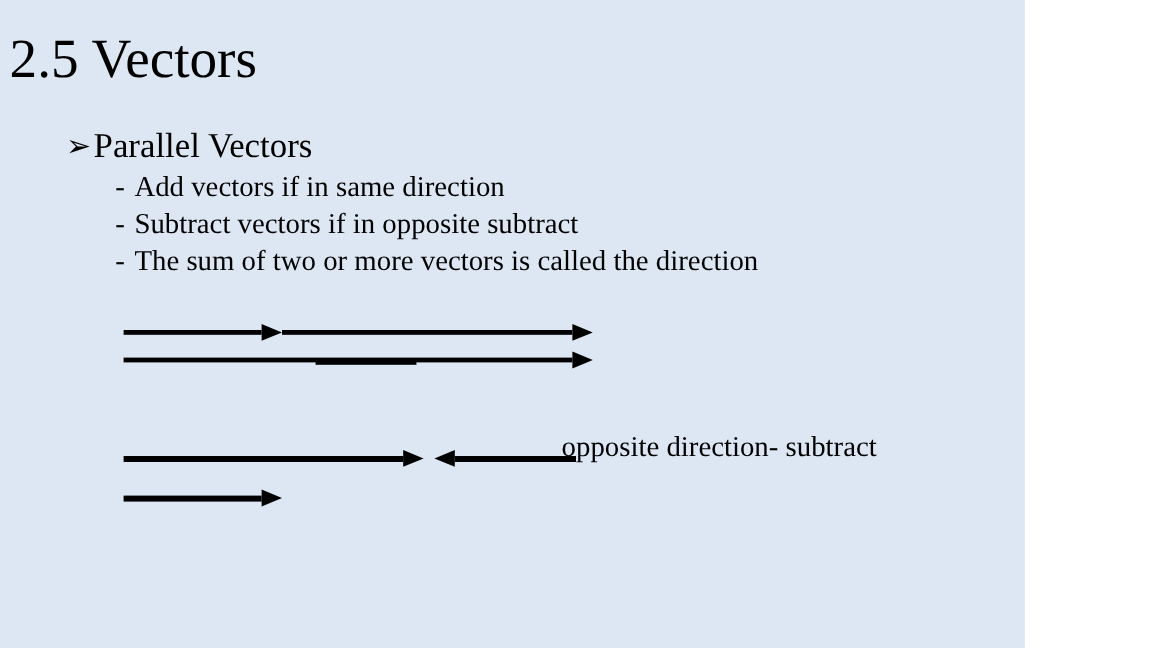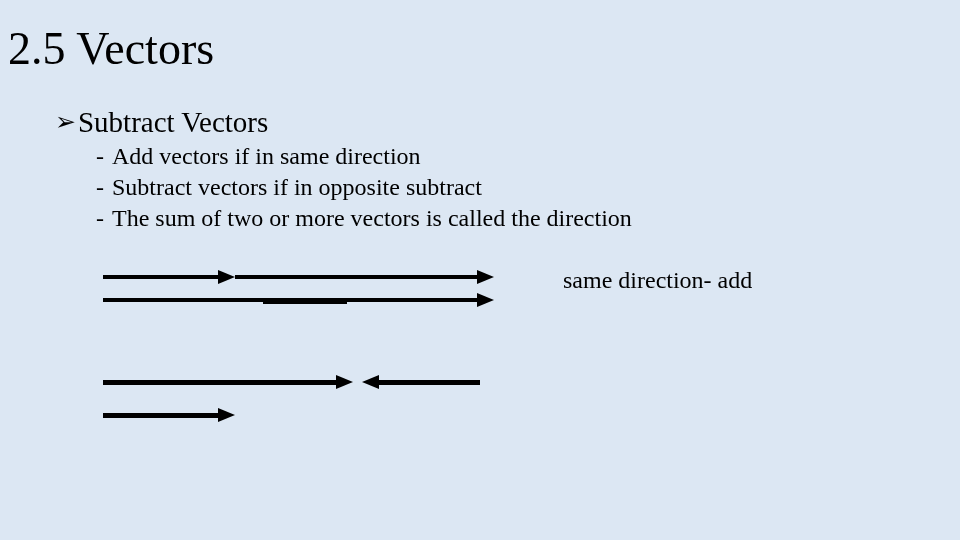--- a/index.html
+++ b/index.html
@@ -3,21 +3,21 @@
 <meta charset="utf-8">
 <style>
   * { margin: 0; padding: 0; box-sizing: border-box; }
   html, body { width: 960px; height: 540px; overflow: hidden; }
   body {
     font-family: "Liberation Serif", "DejaVu Serif", serif;
     background: #ffffff;
   }
   .slide {
     position: relative;
-    width: 960px;
+    width: 854px;
     height: 540px;
     background: #dce7f3;
     color: #000000;
   }
   .slide-title {
     position: absolute;
     left: 8px;
     top: 24px;
     font-size: 46px;
     line-height: 50px;
@@ -77,21 +77,21 @@
 </style>
 </head>
 <body>
 
 <div class="slide">
 
   <div class="slide-title">2.5 Vectors</div>
 
   <div class="bullet-row">
     <span class="bullet-marker">➢</span>
-    <span>Subtract Vectors</span>
+    <span>Parallel Vectors</span>
   </div>
 
   <div class="sub-bullets">
     <div class="sub-bullet">
       <span class="dash-marker">-</span>
       <span>Add vectors if in same direction</span>
     </div>
     <div class="sub-bullet">
       <span class="dash-marker">-</span>
       <span>Subtract vectors if in opposite subtract</span>
@@ -108,28 +108,28 @@
     <div class="arrow-part head-right" style="left:218px; top:270px;"></div>
 
     <div class="arrow-part shaft" style="left:235px; top:275px; width:242px; height:4px;"></div>
     <div class="arrow-part head-right" style="left:477px; top:270px;"></div>
 
     <div class="arrow-part shaft" style="left:103px; top:298px; width:374px; height:4px;"></div>
     <div class="arrow-part shaft" style="left:263px; top:301px; width:84px; height:3px;"></div>
     <div class="arrow-part head-right" style="left:477px; top:293px;"></div>
   </div>
 
-  <div class="diagram-label label-same">same direction- add</div>
 
   <div>
 
     <div class="arrow-part shaft" style="left:103px; top:380px; width:233px; height:5px;"></div>
     <div class="arrow-part head-right" style="left:336px; top:375px;"></div>
 
     <div class="arrow-part head-left" style="left:362px; top:375px;"></div>
     <div class="arrow-part shaft" style="left:379px; top:380px; width:101px; height:5px;"></div>
 
     <div class="arrow-part shaft" style="left:103px; top:413px; width:115px; height:5px;"></div>
     <div class="arrow-part head-right" style="left:218px; top:408px;"></div>
   </div>
 
+  <div class="diagram-label label-opposite">opposite direction- subtract</div>
 
 </div>
 
 </body></html>

